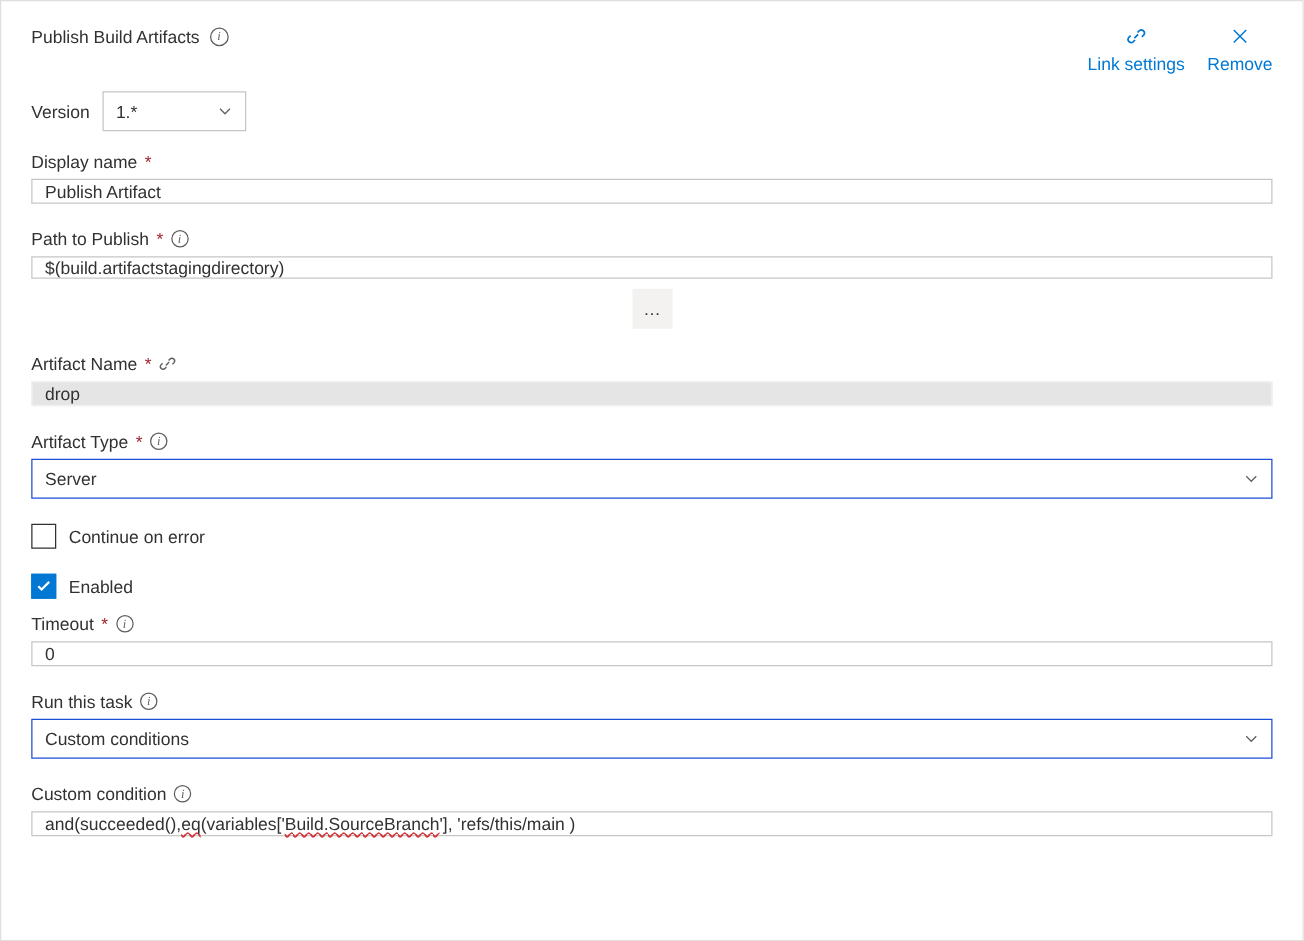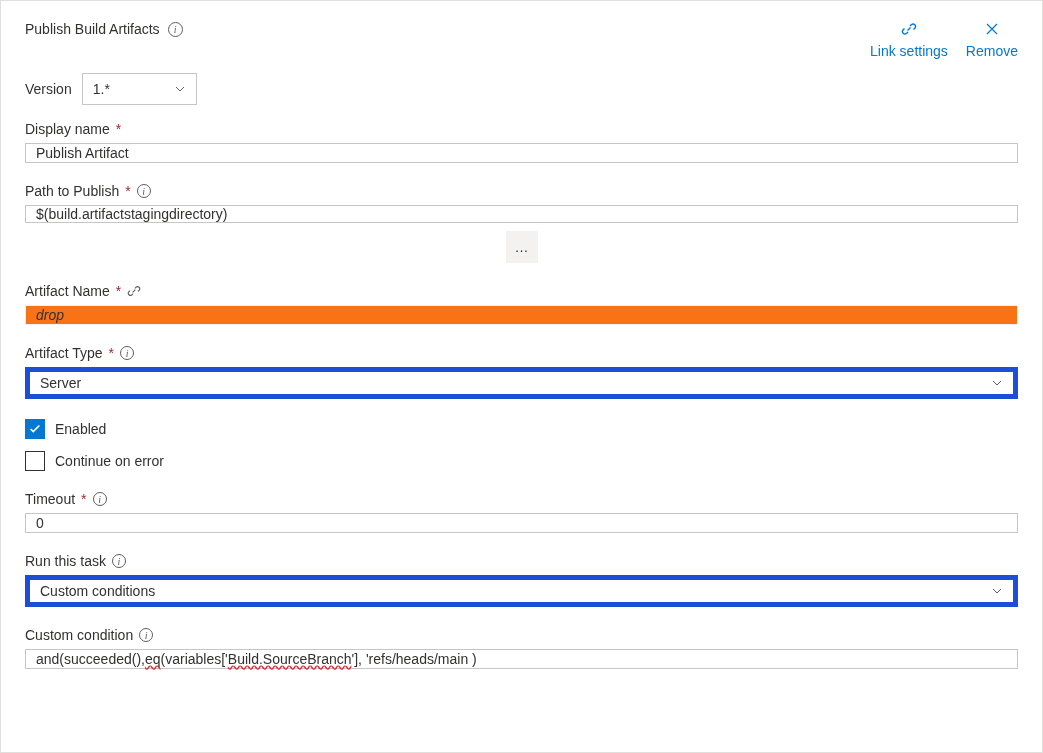--- a/index.html
+++ b/index.html
@@ -119,23 +119,22 @@
       height: 20px;
       border: 1px solid #c8c6c4;
       padding: 0 10px;
       font-size: 14px;
       font-family: inherit;
       color: #323130;
       outline: none;
       background: #ffffff;
     }
     .text-input.readonly {
-      background: #f97316;
+      background: #e5e5e5;
       border-color: #f3f2f1;
-      font-style: italic;
     }
     .input-row {
       display: flex;
       gap: 8px;
       align-items: center;
       flex-direction: column;
     }
     .input-row .text-input {
       flex: 1;
     }
@@ -147,21 +146,21 @@
       display: flex;
       align-items: center;
       justify-content: center;
       cursor: pointer;
       font-size: 14px;
       color: #323130;
     }
     .dropdown {
       width: 100%;
       height: 32px;
-      border: 5px solid #1d4ed8;
+      border: 1px solid #1d4ed8;
       padding: 0 10px;
       display: flex;
       align-items: center;
       justify-content: space-between;
       cursor: pointer;
       background: #ffffff;
     }
     .section-header {
       display: flex;
       align-items: center;
@@ -297,36 +296,36 @@
       <span>Server</span>
       <span class="chevron">
         <svg width="12" height="12" viewBox="0 0 12 12">
             <path fill="none" stroke="#605e5c" stroke-width="1" d="M2 4l4 4 4-4"></path>
           </svg>
       </span>
     </div>
   </div>
 
 
+  <div class="checkbox-row" style="margin-bottom:20px;">
+    <div class="checkbox">
+      
+    </div>
+    <span class="checkbox-label">Continue on error</span>
+  </div>
+
   <div class="checkbox-row">
     <div class="checkbox checked">
       <svg viewBox="0 0 16 16">
           <path fill="none" stroke="#ffffff" stroke-width="2" d="M3 8l3 3 7-7"></path>
         </svg>
     </div>
     <span class="checkbox-label">Enabled</span>
   </div>
 
-  <div class="checkbox-row" style="margin-bottom:20px;">
-    <div class="checkbox">
-      
-    </div>
-    <span class="checkbox-label">Continue on error</span>
-  </div>
-
   <div class="field-group">
     <div class="field-label">
       <span>Timeout</span>
       <span class="required">*</span>
       <span class="info-icon">i</span>
     </div>
     <input class="text-input" type="text" value="0" style="">
   </div>
 
   <div class="field-group">
@@ -347,16 +346,16 @@
   <div class="field-group">
     <div class="field-label">
       <span>Custom condition</span>
       <span class="info-icon">i</span>
     </div>
     <div class="text-input" style="display:flex;align-items:center;">
         <span>and(succeeded(), </span>
         <span class="squiggle">eq</span>
         <span>(variables['</span>
         <span class="squiggle">Build.SourceBranch</span>
-        <span>'], 'refs/heads/main )</span>
+        <span>'], 'refs/this/main )</span>
       </div>
   </div>
 </div>
 
 </body></html>

